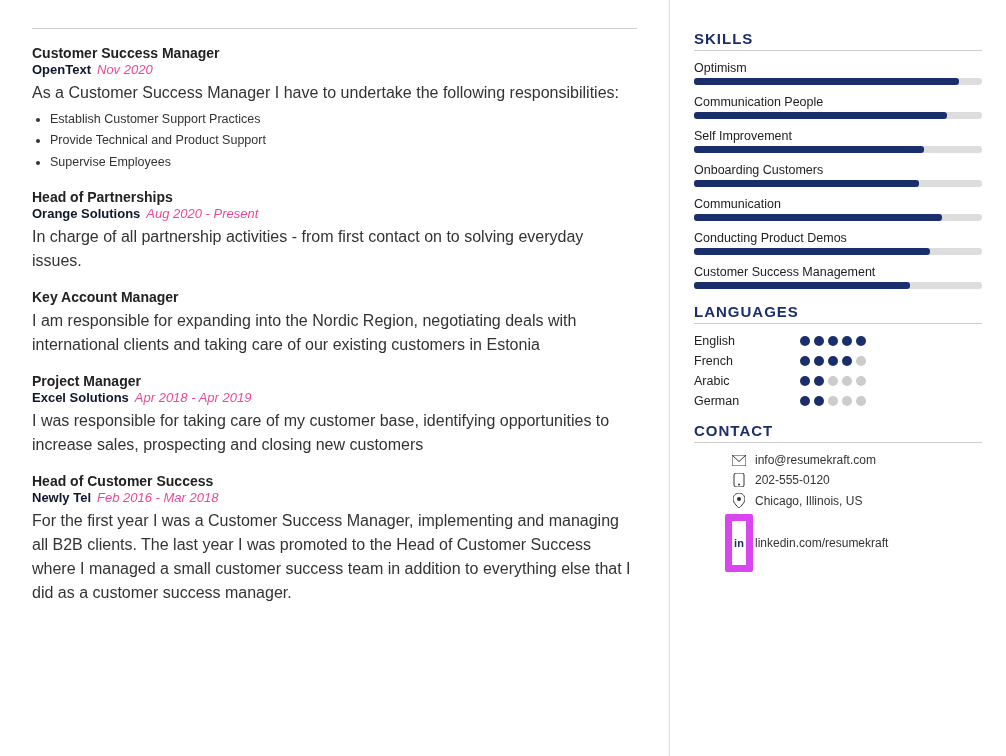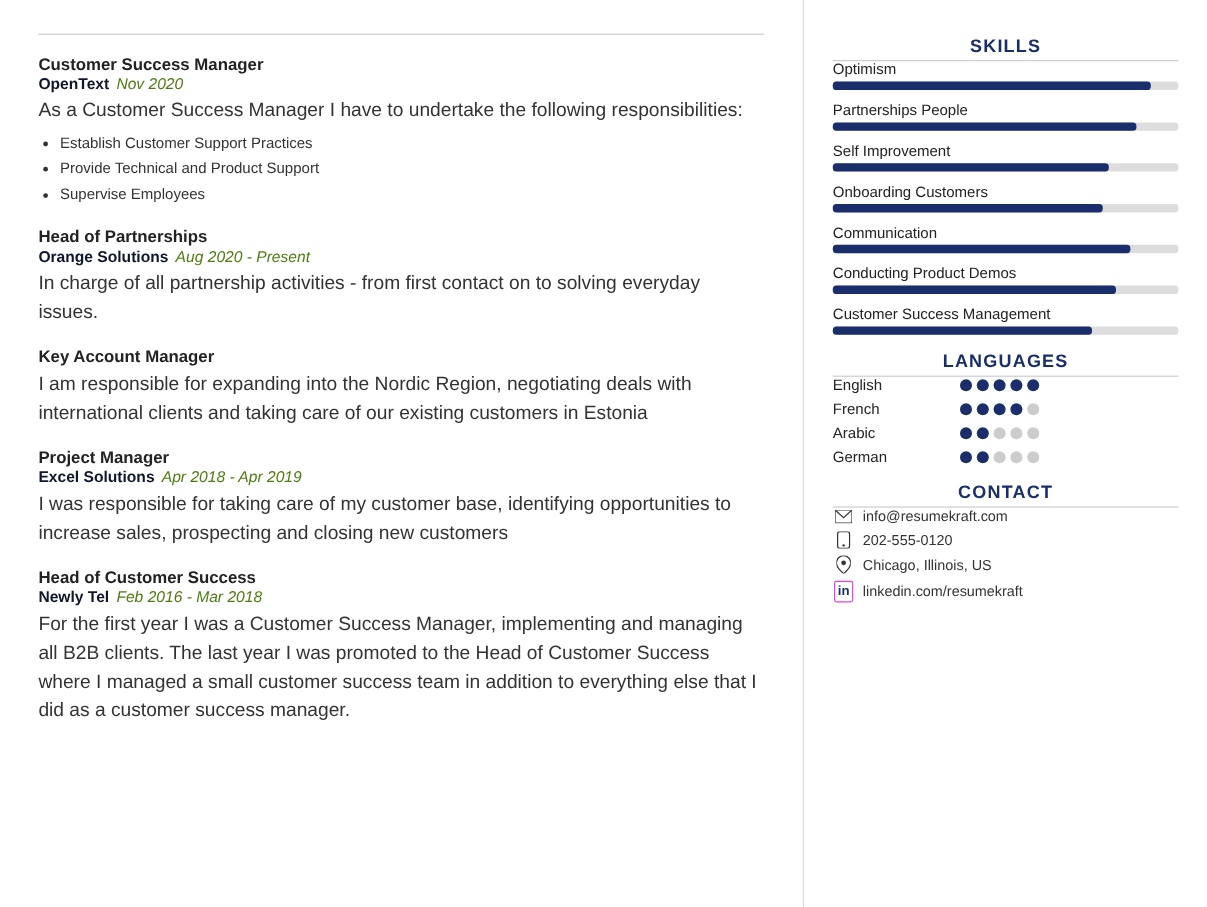--- a/index.html
+++ b/index.html
@@ -41,21 +41,21 @@
     }
     .job-title:first-child { margin-top: 16px; }
     .job-company {
       font-weight: bold;
       color: #0f172a;
       display: inline;
       font-size: 13px;
     }
     .job-date {
       font-style: italic;
-      color: #4d7c0f;
+      color: #ec4899;
       font-size: 13px;
       margin-left: 6px;
     }
     .job-desc {
       margin-top: 4px;
       color: #333;
       font-size: 16px;
       line-height: 1.5;
     }
     .job-bullets {
@@ -92,22 +92,22 @@
       border-radius: 3px;
     }
     .right-section-title {
       font-size: 15px;
       font-weight: bold;
       color: #1a2e6c;
       letter-spacing: 1px;
       text-transform: uppercase;
       border-bottom: 1.5px solid #ccc;
       padding-bottom: 3px;
+      margin-bottom: 10px;
       margin-top: 14px;
-      text-align: center;
     }
     .lang-row {
       display: flex;
       align-items: center;
       margin-bottom: 6px;
       font-size: 12.5px;
       gap: 36px;
     }
     .lang-name {
       width: 70px;
@@ -122,20 +122,21 @@
       border-radius: 50%;
     }
     .dot-filled { background: #1a2e6c; }
     .dot-empty { background: #ccc; }
     .contact-row {
       display: flex;
       align-items: center;
       margin-bottom: 6px;
       font-size: 12px;
       color: #333;
+      margin-left: 36px;
     }
     .contact-icon {
       width: 18px;
       min-width: 18px;
       margin-right: 7px;
       font-size: 12px;
       display: flex;
       align-items: center;
       justify-content: center;
     }
@@ -184,21 +185,21 @@
   <div id="skills-container">
       <div class="skills-section">
         <div class="right-section-title">SKILLS</div>
         <div class="skill-item">
     <div class="skill-label">Optimism</div>
     <div class="skill-bar-bg">
       <div class="skill-bar-fill" style="width:92%"></div>
     </div>
   </div>
         <div class="skill-item">
-    <div class="skill-label">Partnerships People</div>
+    <div class="skill-label">Communication People</div>
     <div class="skill-bar-bg">
       <div class="skill-bar-fill" style="width:88%"></div>
     </div>
   </div>
         <div class="skill-item">
     <div class="skill-label">Self Improvement</div>
     <div class="skill-bar-bg">
       <div class="skill-bar-fill" style="width:80%"></div>
     </div>
   </div>
@@ -298,19 +299,19 @@
     <span class="contact-icon">
             <svg width="12" height="15" viewBox="0 0 12 15">
               <path d="M6,0 C3,0 0,2.7 0,6 C0,10 6,15 6,15 C6,15 12,10 12,6 C12,2.7 9,0 6,0Z" fill="none" stroke="#333" stroke-width="1"></path>
               <circle cx="6" cy="6" r="2" fill="#333"></circle>
             </svg>
           </span>
     <span>Chicago, Illinois, US</span>
   </div>
         <div class="contact-row">
     <span class="contact-icon">
-            <span style="font-weight:bold;font-size:11px;color:#1a2e6c;border:1px solid #d946ef;padding:2px 2px;border-radius:2px;">in</span>
+            <span style="font-weight:bold;font-size:11px;color:#1a2e6c;border:7px solid #d946ef;padding:16px 2px;border-radius:2px;">in</span>
           </span>
     <span>linkedin.com/resumekraft</span>
   </div>
       </div>
     </div>
 </div>
 
 </body></html>

